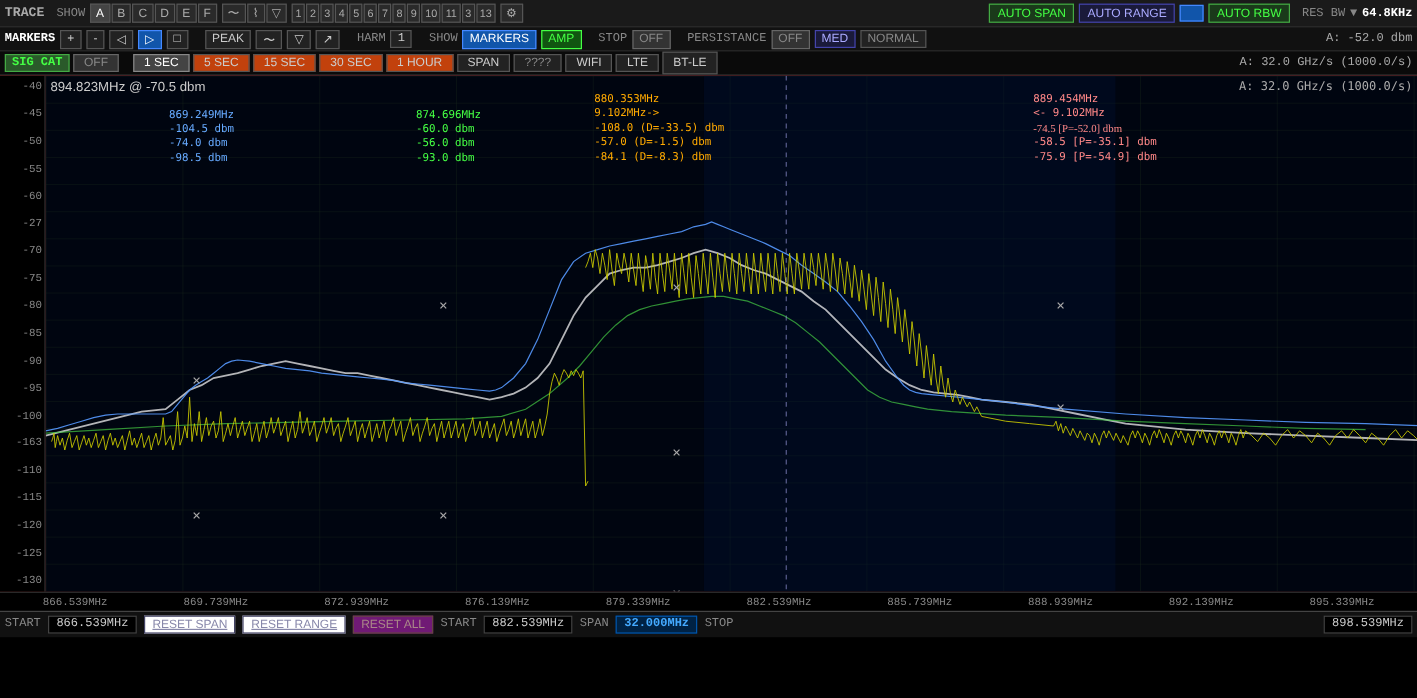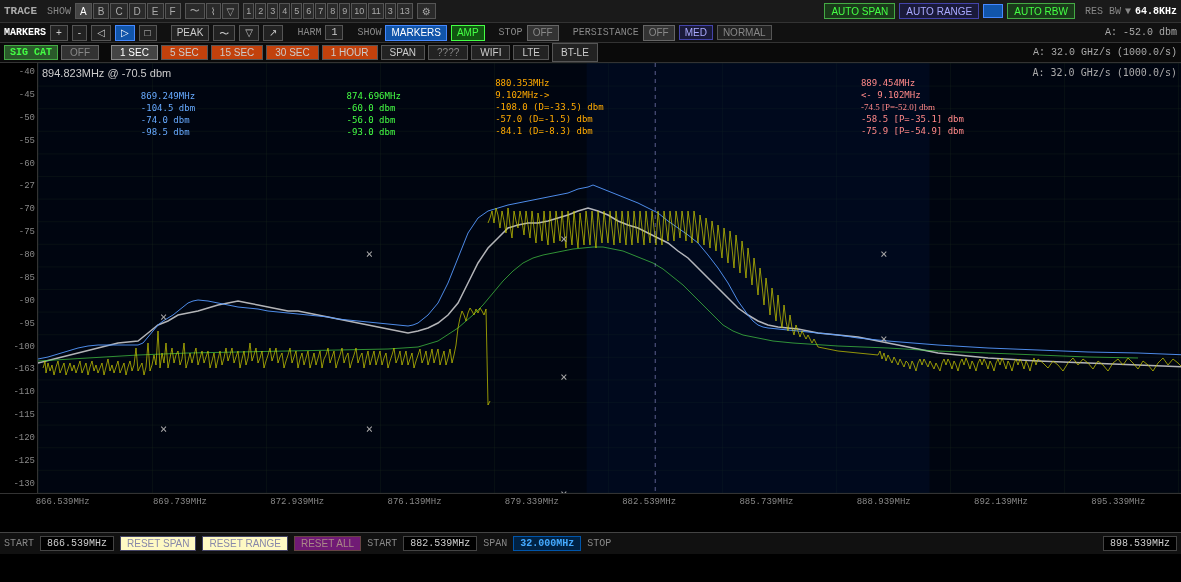--- a/index.html
+++ b/index.html
@@ -267,37 +267,37 @@
       text-align: center;
     }
     .bottom-bar {
       display: flex;
       align-items: center;
       background: #111;
       border-top: 1px solid #444;
       height: 22px;
       padding: 0 4px;
       gap: 6px;
-      margin-top: 23px;
     }
     .start-label { color: #888; font-size: 10px; }
     .start-val {
       background: #000;
       border: 1px solid #444;
       color: #ccc;
       font-size: 10px;
       padding: 1px 6px;
     }
     .reset-btn {
-      background: #fef9c3;
+      background: #ffffff;
       border: 1px solid #446;
       color: #88a;
       font-size: 10px;
       padding: 1px 6px;
       cursor: pointer;
+      text-decoration: underline;
     }
     .reset-all-btn {
       background: #701a75;
       border: 1px solid #644;
       color: #a88;
       font-size: 10px;
       padding: 1px 6px;
       cursor: pointer;
     }
     .center-label { color: #888; font-size: 10px; }

